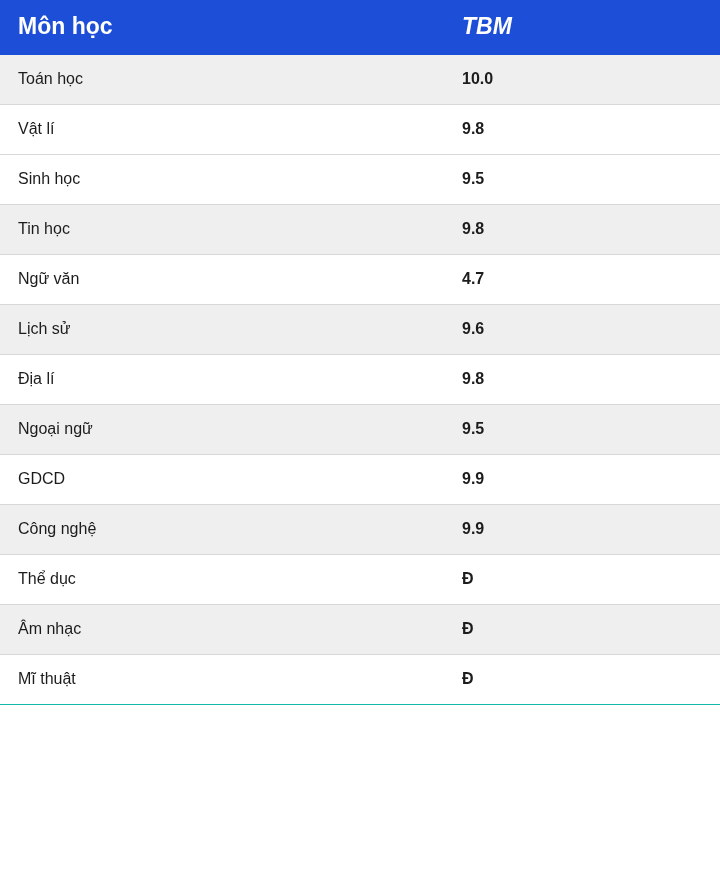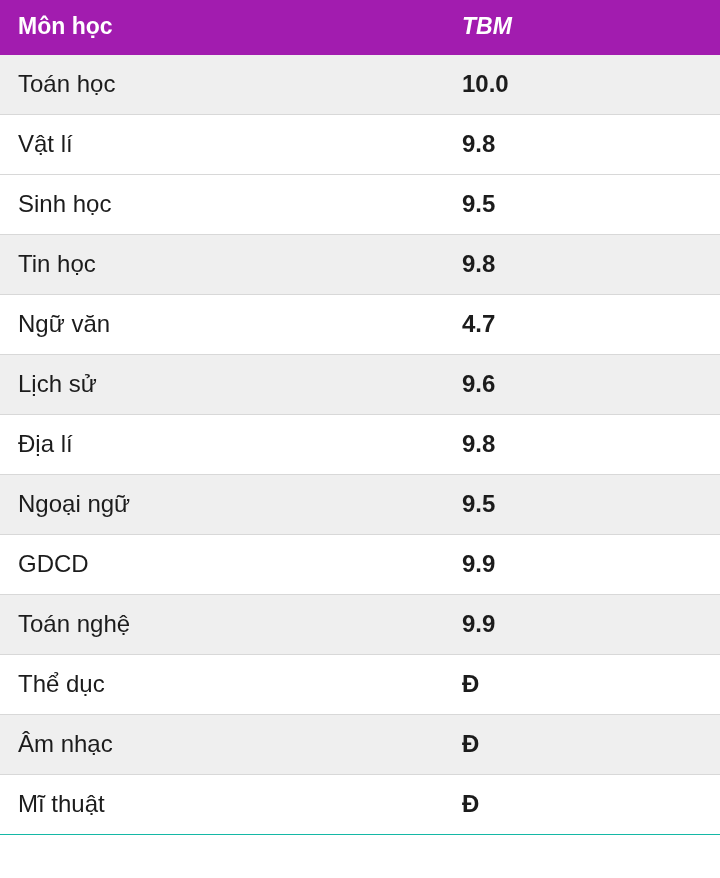--- a/index.html
+++ b/index.html
@@ -15,37 +15,37 @@
   }
   .grades-table {
     width: 720px;
     border-collapse: collapse;
     table-layout: fixed;
   }
   .grades-table col.col-subject { width: 446px; }
   .grades-table col.col-score   { width: 274px; }
 
   .grades-table thead th {
-    background: #a21caf;
+    background: #1d4ed8;
     color: #ffffff;
     font-size: 23px;
     font-weight: bold;
     text-align: left;
     padding: 13px 0 14px 18px;
     line-height: 1.2;
     border: none;
     vertical-align: middle;
   }
   .grades-table thead th.score-head {
     padding-left: 16px;
     font-style: italic;
   }
 
   .grades-table tbody td {
-    font-size: 24px;
+    font-size: 16px;
     color: #1c1c1c;
     font-weight: normal;
     text-align: left;
     padding: 14px 0 15px 18px;
     line-height: 1.25;
     border-bottom: 1px solid #d8d8d8;
     vertical-align: middle;
     background: #ffffff;
     white-space: nowrap;
     overflow: hidden;
@@ -106,21 +106,21 @@
       </tr>
       <tr class="alt">
         <td class="subject-cell">Ngoại ngữ</td>
         <td class="score-cell">9.5</td>
       </tr>
       <tr>
         <td class="subject-cell">GDCD</td>
         <td class="score-cell">9.9</td>
       </tr>
       <tr class="alt">
-        <td class="subject-cell">Toán nghệ</td>
+        <td class="subject-cell">Công nghệ</td>
         <td class="score-cell">9.9</td>
       </tr>
       <tr>
         <td class="subject-cell">Thể dục</td>
         <td class="score-cell">Đ</td>
       </tr>
       <tr class="alt">
         <td class="subject-cell">Âm nhạc</td>
         <td class="score-cell">Đ</td>
       </tr>

